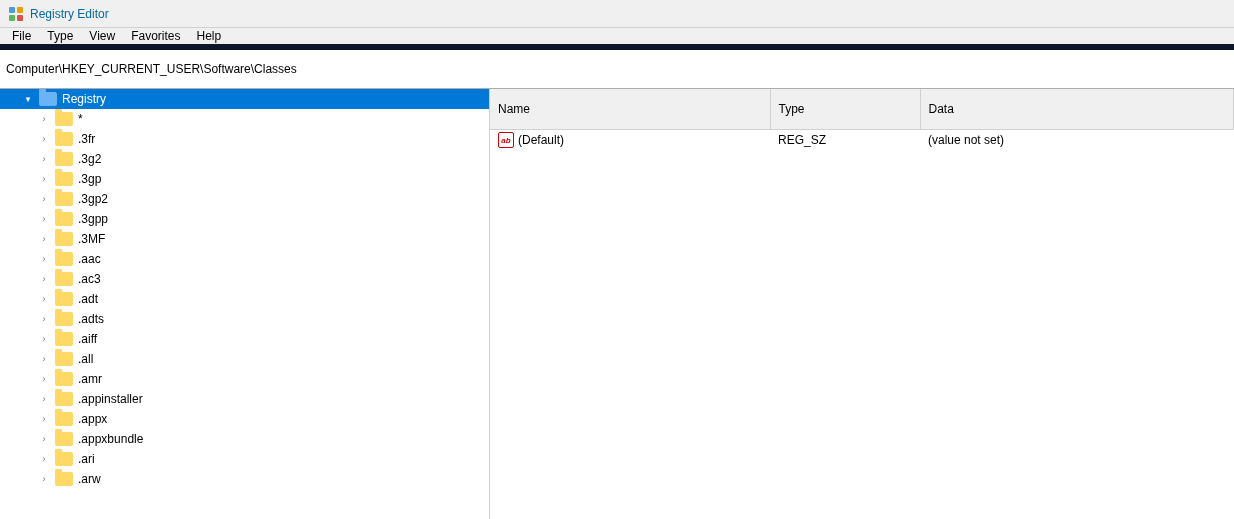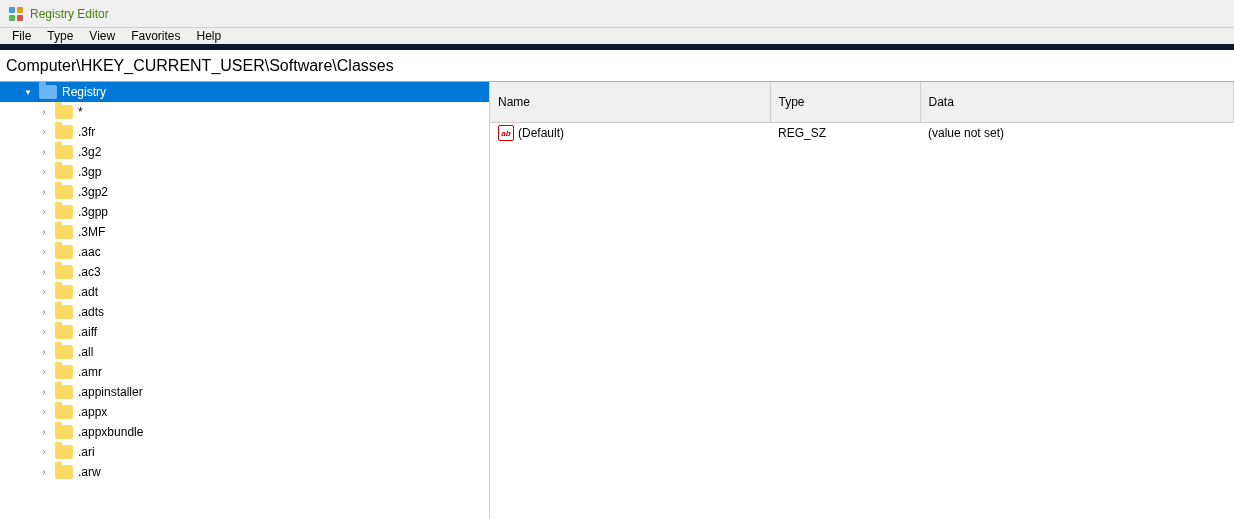--- a/index.html
+++ b/index.html
@@ -17,21 +17,21 @@
       background: #f0f0f0;
       height: 28px;
       display: flex;
       align-items: center;
       padding: 0 8px;
       gap: 6px;
       border-bottom: 1px solid #d0d0d0;
     }
     .title-bar-text {
       font-size: 12px;
-      color: #4d7c0f;
+      color: #0369a1;
     }
 
     
     .menu-bar {
       background: #f0f0f0;
       height: 22px;
       display: flex;
       align-items: center;
       padding: 0 4px;
       border-bottom: 6px solid #0f172a;
@@ -39,26 +39,26 @@
     .menu-item {
       padding: 2px 8px;
       cursor: pointer;
       color: #000;
       font-size: 12px;
     }
 
     
     .address-bar {
       background: #fff;
-      height: 32px;
+      height: 39px;
       display: flex;
       align-items: center;
       padding: 0 6px;
       border-bottom: 1px solid #adadad;
-      font-size: 16px;
+      font-size: 12px;
       color: #000;
     }
 
     
     .main-content {
       display: flex;
       height: calc(519px - 28px - 22px - 24px);
       background: #fff;
     }
 

